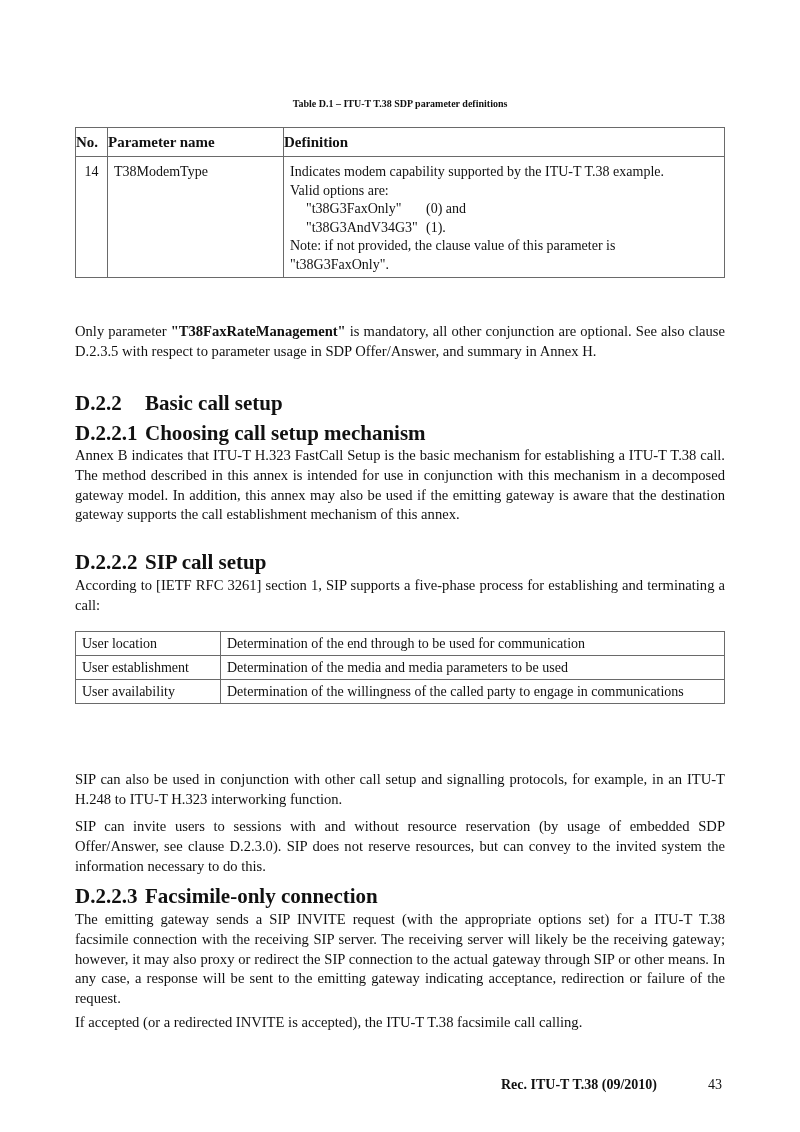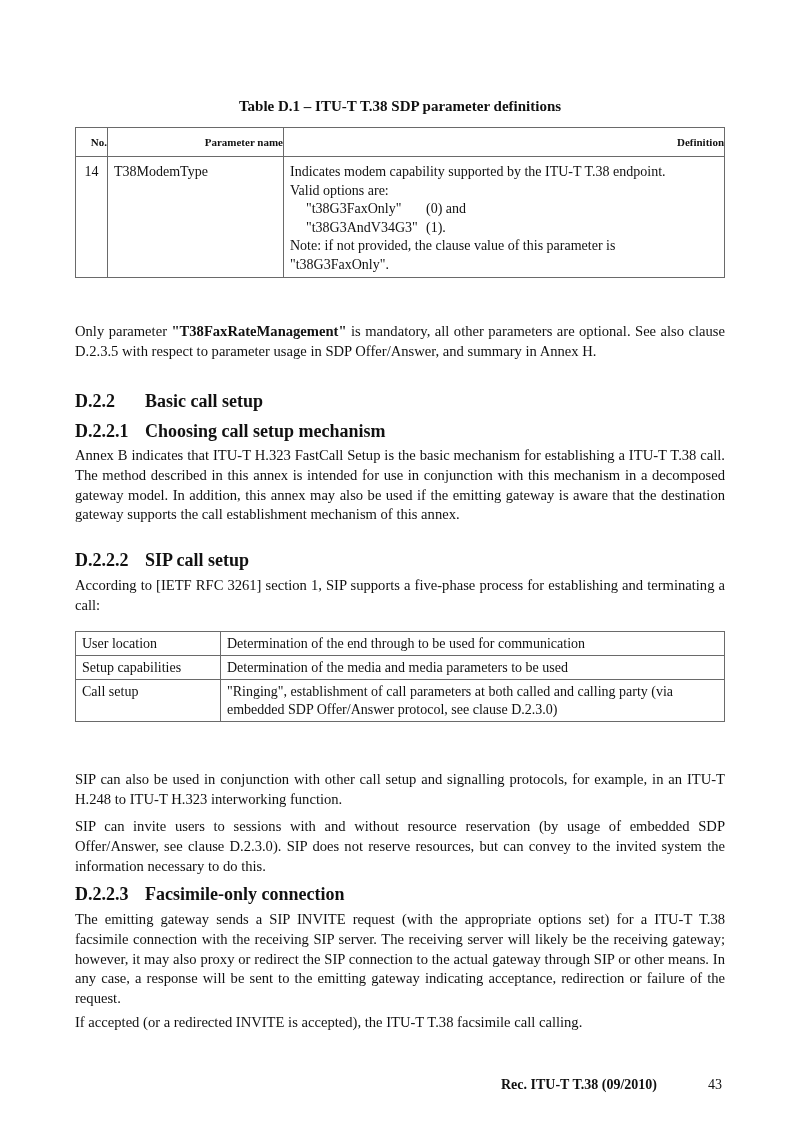--- a/index.html
+++ b/index.html
@@ -1,88 +1,88 @@
 <!DOCTYPE html>
 <html><head>
 <meta charset="utf-8">
 <style>
   html, body { margin: 0; padding: 0; background: #ffffff; }
   body { width: 800px; height: 1132px; position: relative; overflow: hidden;
          font-family: "Liberation Serif", "DejaVu Serif", serif; color: #111; font-size: 14.6px; }
   .abs { position: absolute; }
-  .caption { left: 0; width: 800px; top: 98px; text-align: center; font-weight: bold; font-size: 15px; }
+  .caption { left: 0; width: 800px; top: 98px; text-align: center; font-weight: bold; font-size: 10px; }
   table { border-collapse: collapse; position: absolute; }
   td, th { border: 1px solid #6a6a6a; vertical-align: top; padding: 0; }
   .t1 { left: 75px; top: 127px; width: 650px; }
-  .t1 th { font-weight: bold; text-align: right; height: 28px; vertical-align: middle; font-size: 11px; }
+  .t1 th { font-weight: bold; text-align: left; height: 28px; vertical-align: middle; font-size: 15px; }
   .t1 td { font-size: 14px; line-height: 18.5px; padding: 6px 2px 3px 6px; }
   .t1 td.num { text-align: center; padding-left: 0; padding-right: 0; }
   .t1 td.note { padding: 4px 5px 2px 5px; line-height: 18.5px; }
   .indent { padding-left: 16px; }
   .opt-val { display: inline-block; width: 120px; }
   .t2 { left: 75px; top: 631px; width: 650px; }
   .t2 td { font-size: 14px; line-height: 18px; padding: 3px 6px 2px 6px; margin-top: 23px; }
   .t2 td.c1 { width: 132px; }
   .para { left: 75px; width: 650px; text-align: justify; line-height: 19.8px; font-size: 14.6px; }
-  .head { left: 75px; font-weight: bold; font-size: 18px; }
+  .head { left: 75px; font-weight: bold; font-size: 21px; }
   .head .num { display: inline-block; }
   .footer { top: 1077px; font-size: 14px; }
 </style>
 </head>
 <body>
 
 <div class="abs caption">Table D.1 – ITU-T T.38 SDP parameter definitions</div>
 
 <table class="t1">
   <tbody>
       <tr>
     <th style="width:31px">No.</th>
     <th style="width:175px">Parameter name</th>
     <th>Definition</th>
   </tr>
   <tr>
     <td class="num">14</td>
     <td>T38ModemType</td>
     <td>
-      <div>Indicates modem capability supported by the ITU-T T.38 endpoint.</div>
+      <div>Indicates modem capability supported by the ITU-T T.38 example.</div>
       <div>Valid options are:</div>
       <div class="indent"><span class="opt-val">"t38G3FaxOnly"</span><span>(0) and</span></div>
       <div class="indent"><span class="opt-val">"t38G3AndV34G3"</span><span>(1).</span></div>
       <div>Note: if not provided, the clause value of this parameter is</div>
       <div>"t38G3FaxOnly".</div>
     </td>
   </tr>
 </tbody>
   </table>
 
-<div class="abs para" style="top:322px"><span>Only parameter </span><b>"T38FaxRateManagement"</b><span> is mandatory, all other parameters are optional. See also clause D.2.3.5 with respect to parameter usage in SDP Offer/Answer, and summary in Annex H.</span></div>
+<div class="abs para" style="top:322px"><span>Only parameter </span><b>"T38FaxRateManagement"</b><span> is mandatory, all other conjunction are optional. See also clause D.2.3.5 with respect to parameter usage in SDP Offer/Answer, and summary in Annex H.</span></div>
 
 <div class="abs head" style="top:391px"><span class="num" style="width:70px">D.2.2</span><span>Basic call setup</span></div>
 
 <div class="abs head" style="top:421px"><span class="num" style="width:70px">D.2.2.1</span><span>Choosing call setup mechanism</span></div>
 
 <div class="abs para" style="top:446px">Annex B indicates that ITU-T H.323 FastCall Setup is the basic mechanism for establishing a ITU-T T.38 call. The method described in this annex is intended for use in conjunction with this mechanism in a decomposed gateway model. In addition, this annex may also be used if the emitting gateway is aware that the destination gateway supports the call establishment mechanism of this annex.</div>
 
 <div class="abs head" style="top:550px"><span class="num" style="width:70px">D.2.2.2</span><span>SIP call setup</span></div>
 
 <div class="abs para" style="top:576px">According to [IETF RFC 3261] section 1, SIP supports a five-phase process for establishing and terminating a call:</div>
 
 <table class="t2">
   <tbody>
       <tr>
         <td class="c1">User location</td>
         <td>Determination of the end through to be used for communication</td>
       </tr>
   <tr>
-        <td class="c1">Setup capabilities</td>
+        <td class="c1">User establishment</td>
         <td>Determination of the media and media parameters to be used</td>
       </tr>
   <tr>
-        <td class="c1">Call setup</td>
-        <td>"Ringing", establishment of call parameters at both called and calling party  (via embedded SDP Offer/Answer protocol, see clause D.2.3.0)</td>
+        <td class="c1">User availability</td>
+        <td>Determination of the willingness of the called party to engage in communications</td>
       </tr>
 </tbody>
   </table>
 
 <div class="abs para" style="top:770px">SIP can also be used in conjunction with other call setup and signalling protocols, for example, in an ITU-T H.248 to ITU-T H.323 interworking function.</div>
 
 <div class="abs para" style="top:817px">SIP can invite users to sessions with and without resource reservation (by usage of embedded SDP Offer/Answer, see clause D.2.3.0). SIP does not reserve resources, but can convey to the invited system the information necessary to do this.</div>
 
 <div class="abs head" style="top:884px"><span class="num" style="width:70px">D.2.2.3</span><span>Facsimile-only connection</span></div>
 

